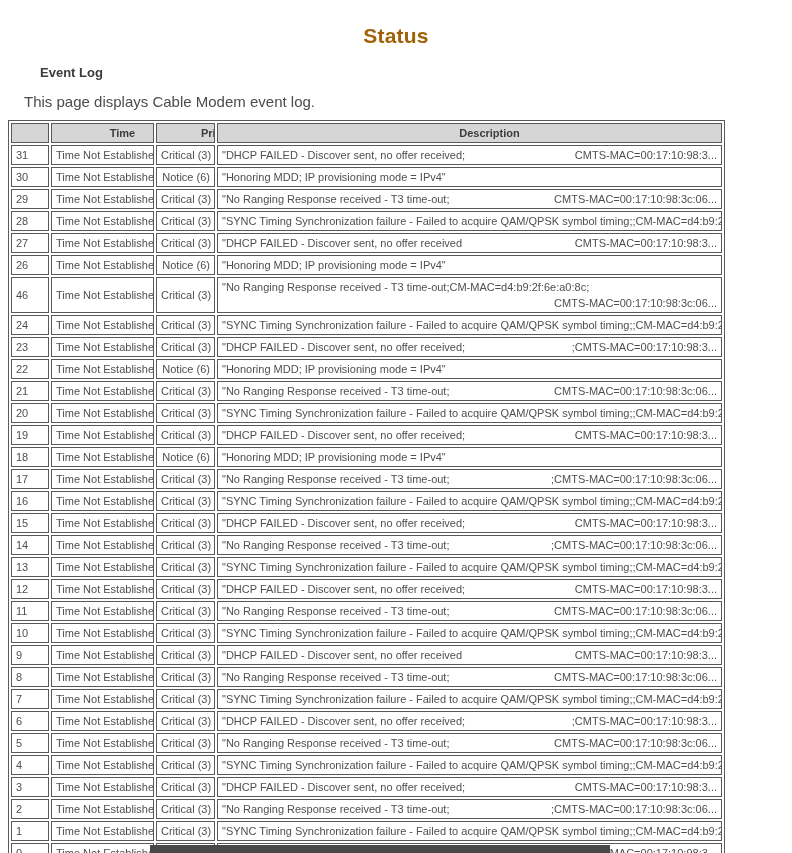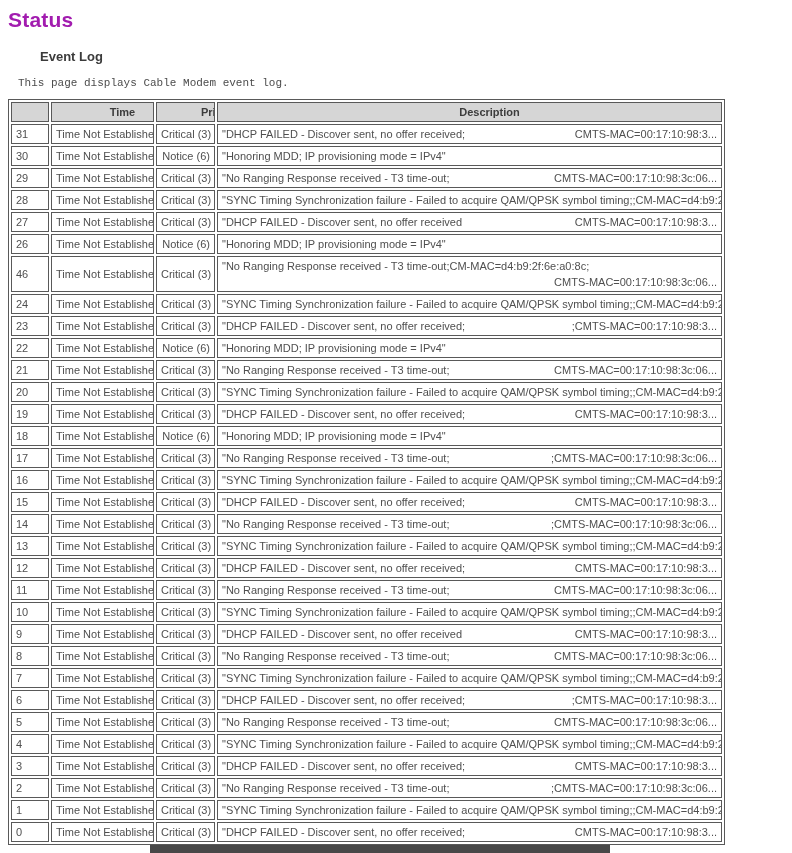--- a/index.html
+++ b/index.html
@@ -3,30 +3,30 @@
 <meta charset="utf-8">
 <style>
   html,body{margin:0;padding:0;}
   body{
     width:792px;height:853px;position:relative;overflow:hidden;
     background:#ffffff;
     font-family:"Liberation Sans",sans-serif;
   }
   .page{padding:6px 8px 0 8px;}
   .page-title{
-    font-size:21px;font-weight:bold;color:#a21caf;
-    margin:2px 0 0 0;letter-spacing:.2px;
+    font-size:21px;font-weight:bold;color:#a16207;
+    margin:18px 0 0 0;letter-spacing:.2px;text-align:center;
   }
   .section-title{
     font-size:13px;font-weight:bold;color:#3b3b3b;
     margin:17px 0 0 0;
     padding-left:32px;
   }
   .page-desc{
-    font-size:11px;color:#4c4c4c;margin:13px 0 10px 10px;font-family:Liberation Mono, monospace;
+    font-size:15px;color:#4c4c4c;margin:13px 0 10px 16px;
   }
   table.log{
     table-layout:fixed;width:717px;
     border-collapse:separate;border-spacing:2px;
     border:1px solid #595959;background:#ffffff;
   }
   table.log th,table.log td{
     border:1px solid #595959;
     font-size:11px;color:#4f4f4f;
     padding:1px 4px;height:16px;line-height:16px;

